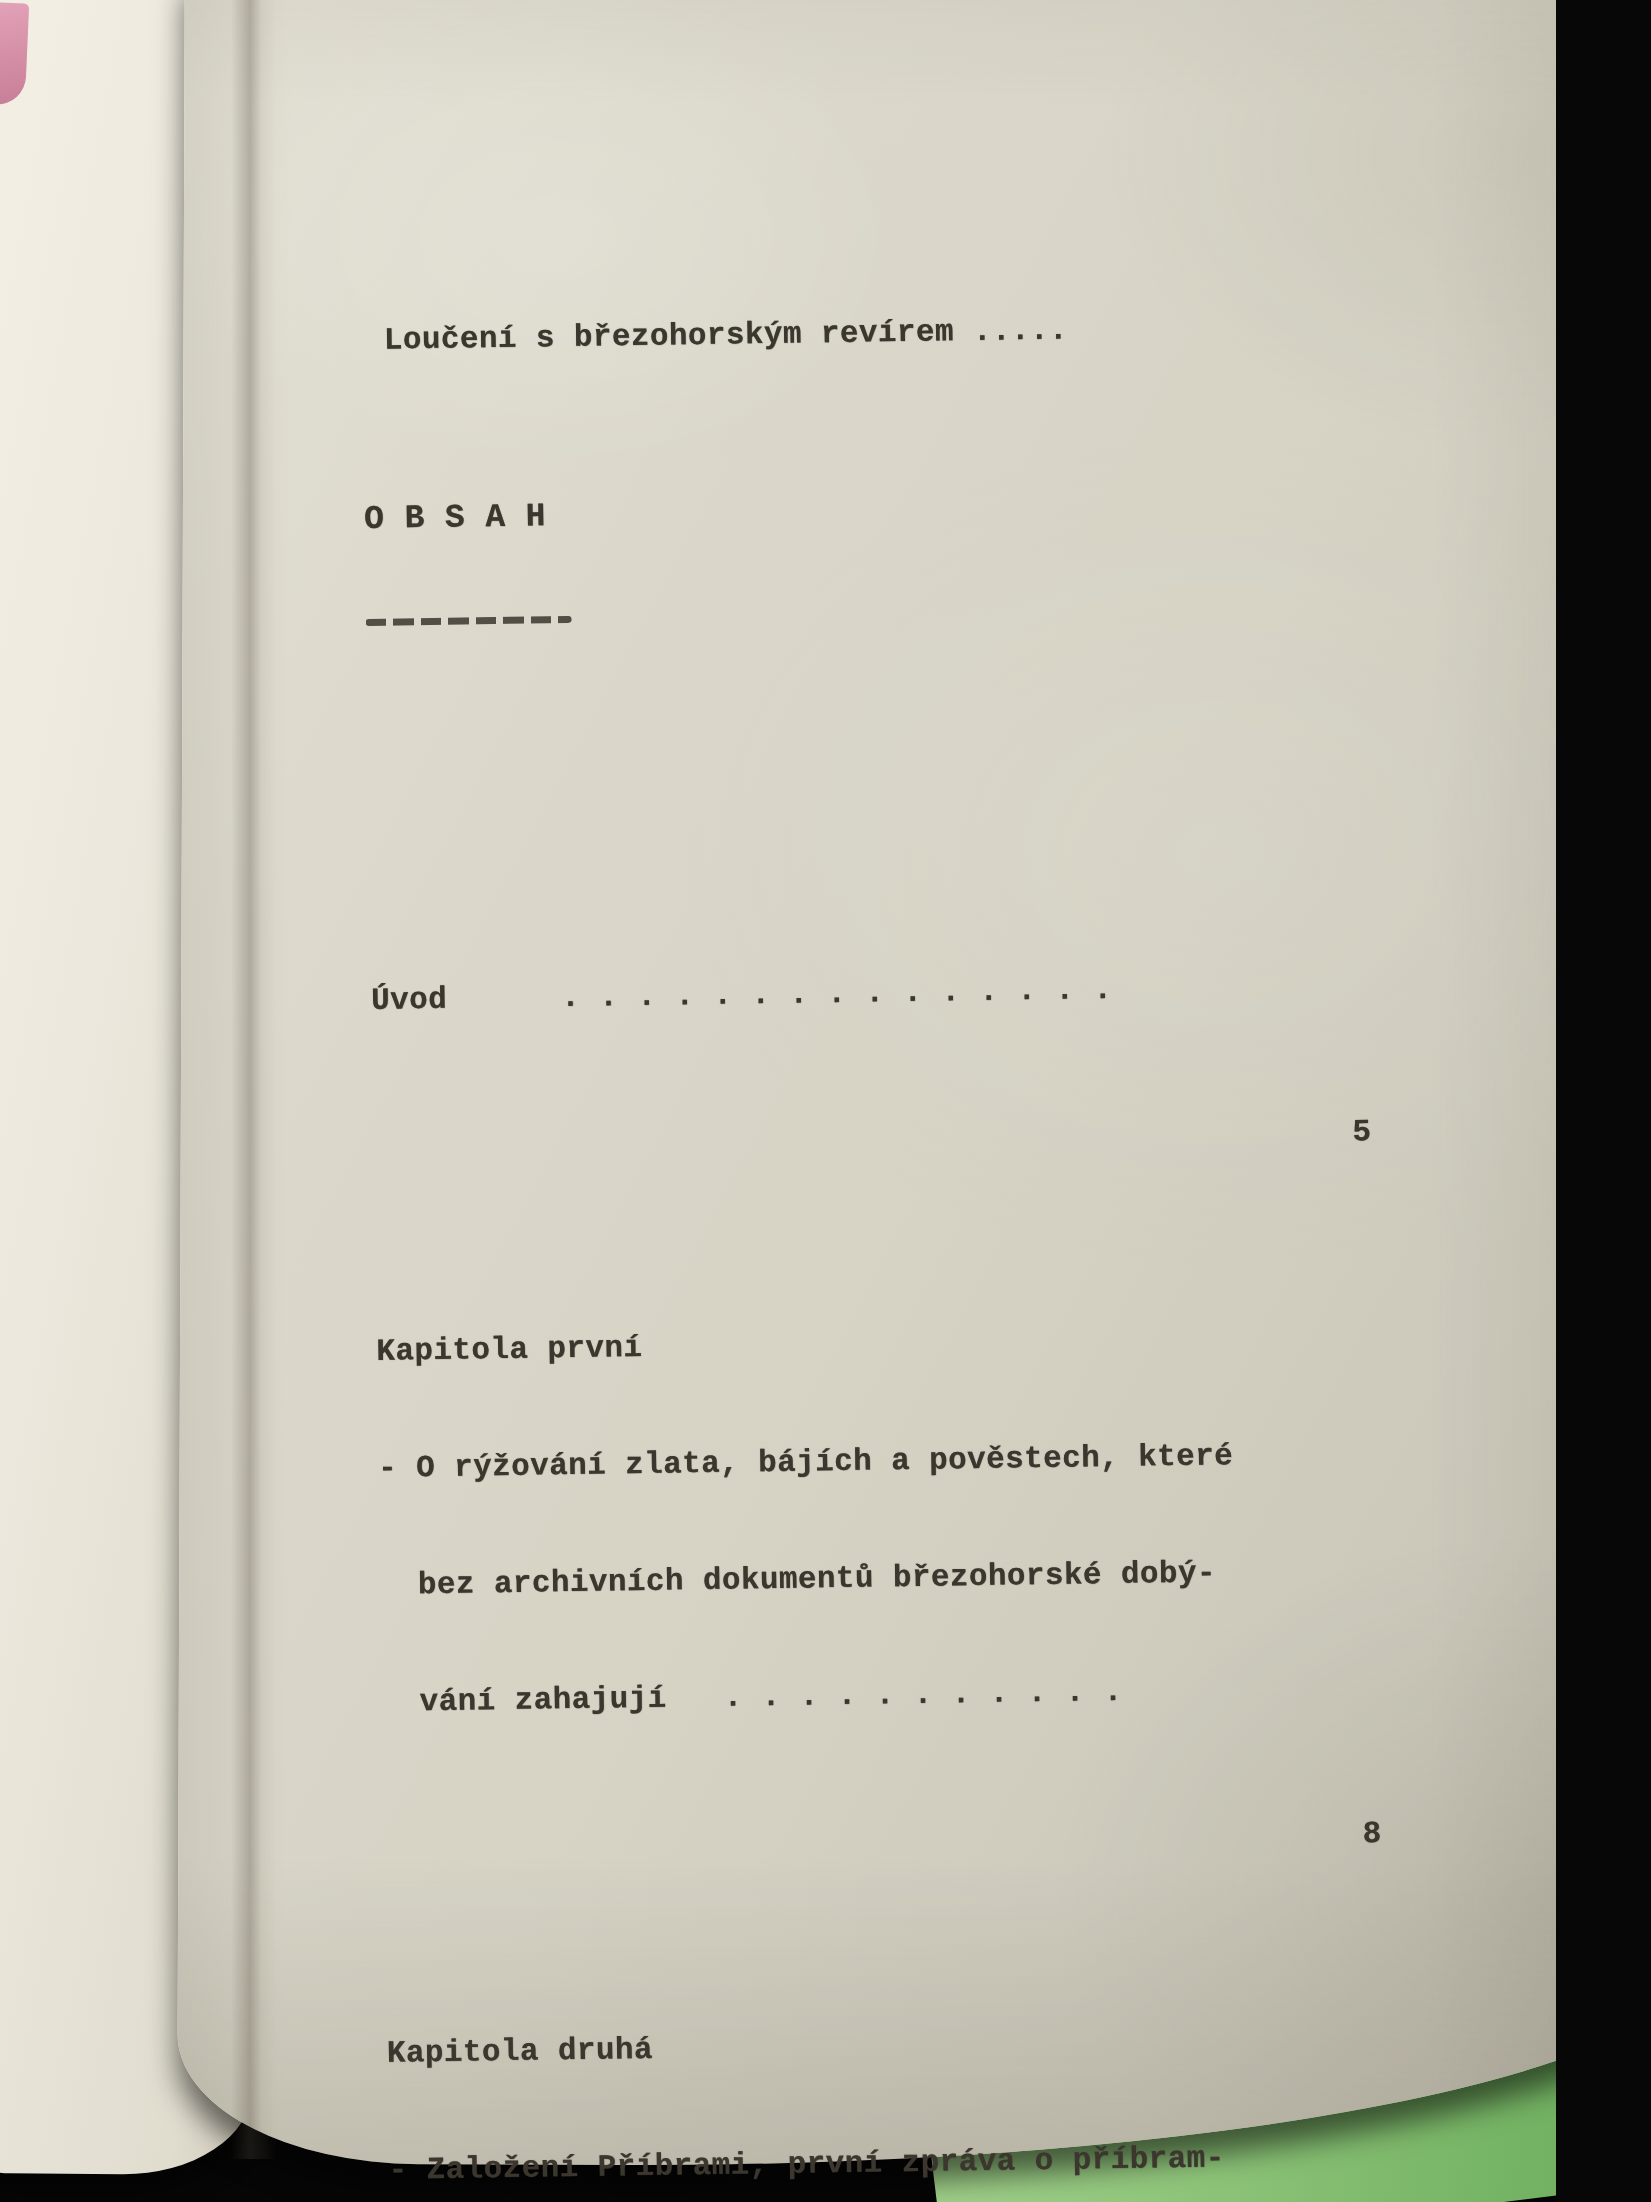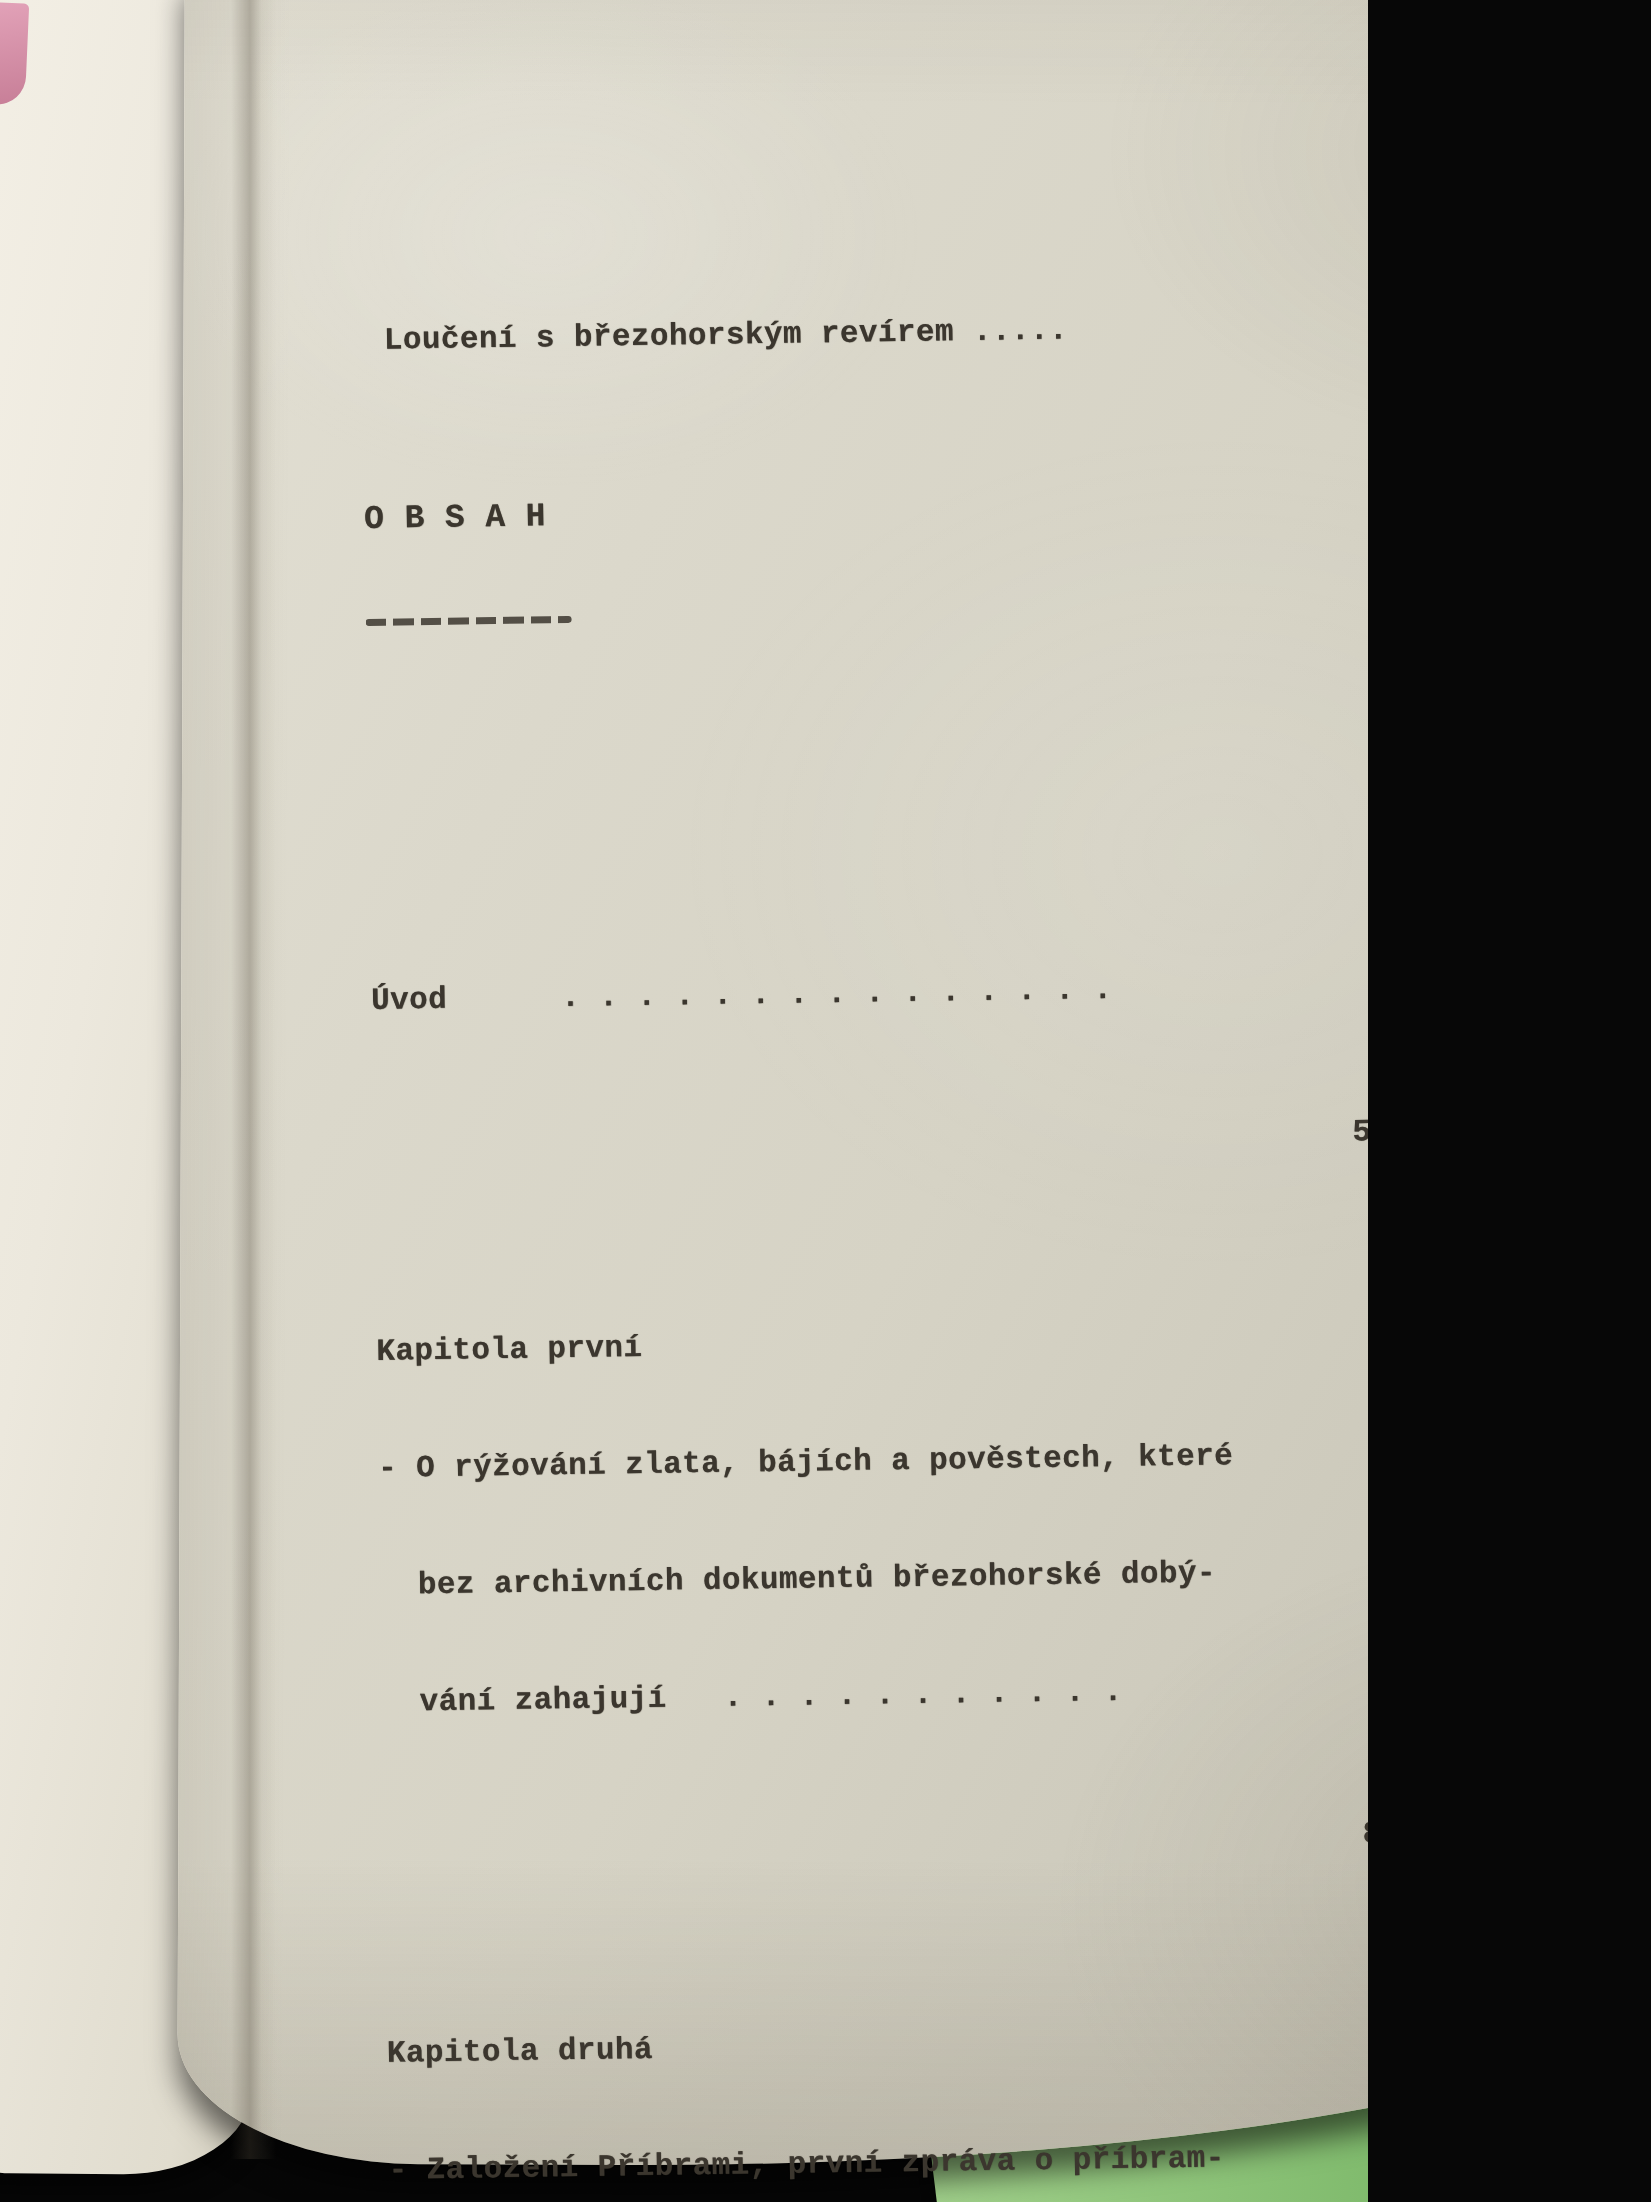--- a/index.html
+++ b/index.html
@@ -1,19 +1,20 @@
 <!DOCTYPE html>
 <html lang="cs" style="--background: #070707; --paper: #d6d3c5; --paper-light: #e3e0d4; --paper-dark: #bdbaac; --under-page: #ece8dd; --ink: #3b362e; --green-sheet: #7fba6c; --pink-corner: #d795ac;font-size:13.8px"><head>
 <meta charset="utf-8">
 <style>
   html,body{margin:0;padding:0;background:#070707;}
   .photo{
-    position:relative;width:1368px;height:2203px;overflow:hidden;
+    position:relative;width:1540px;height:2203px;overflow:hidden;
     background:linear-gradient(180deg,#0a0a0a 0%,#060606 100%);
     font-family:"Liberation Mono","DejaVu Sans Mono",monospace;
+    padding-left:16px;
   }
   
   .under-page{
     position:absolute;left:-52px;top:-34px;width:311px;height:2208px;
     background:linear-gradient(100deg,#f4f0e6 0%,#ece8dd 45%,#e0dcce 88%,#d2cdbd 100%);
     border-bottom-right-radius:129px 86px;border-bottom-left-radius:69px 52px;
     transform:rotate(0.4deg);
     box-shadow:0 15.5px 22.4px rgba(0,0,0,.55);
   }
   

